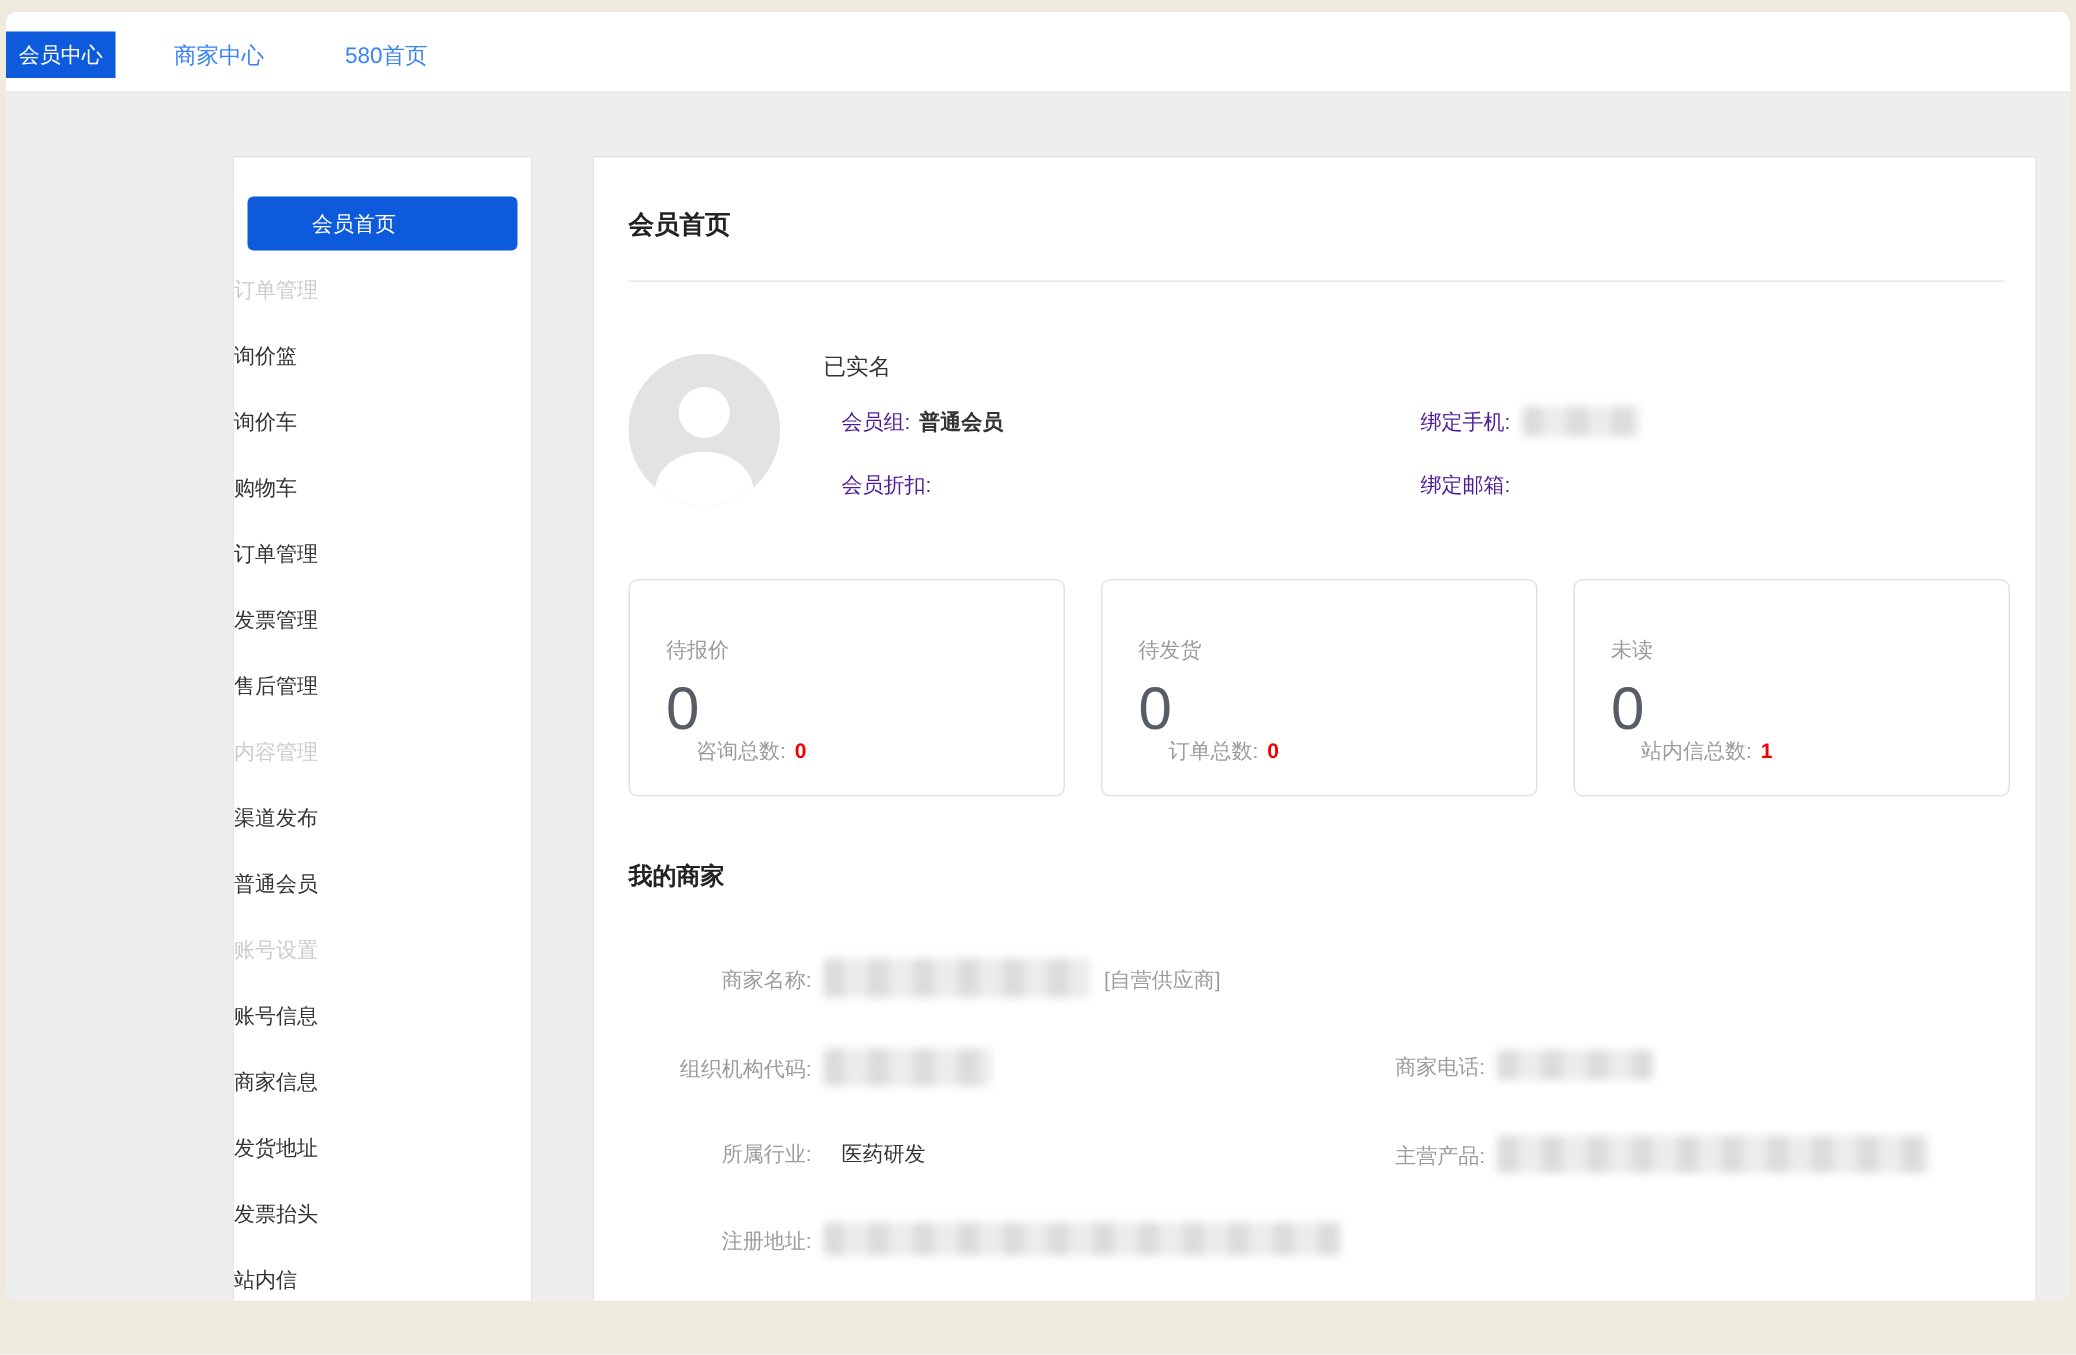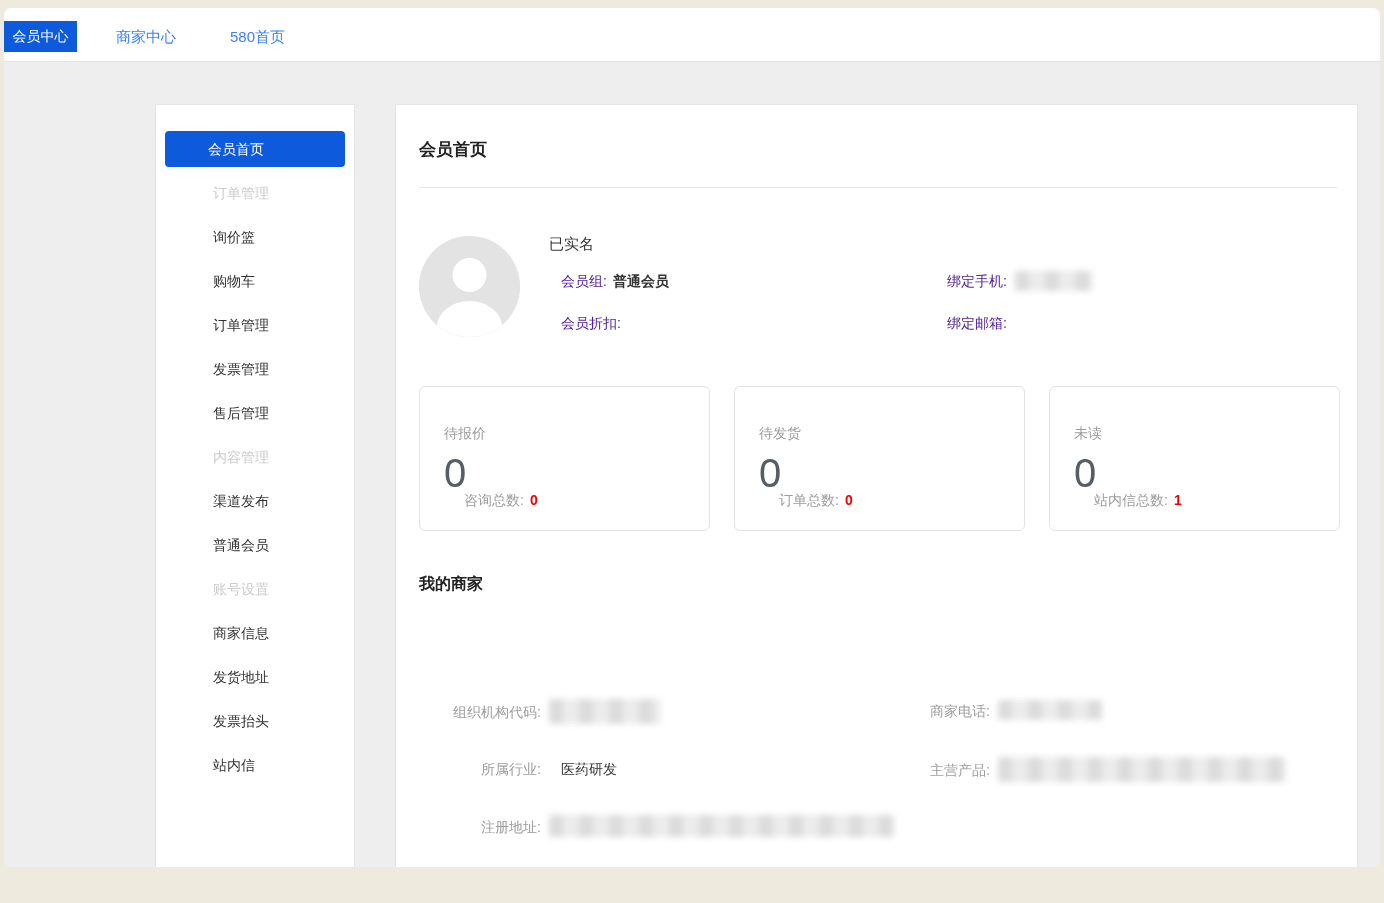--- a/index.html
+++ b/index.html
@@ -29,21 +29,21 @@
   .tab.t2 { left:112px; top:20px; }
   .tab.t3 { left:226px; top:20px; }
   
   .sidebar {
     position:absolute; left:151px; top:96px; width:200px; height:788px;
     background:#fff; border:1px solid #e4e4e4;
   }
   .side-list { list-style:none; position:absolute; top:22px; left:0; width:100%; }
   .side-item {
     height:44px; line-height:44px; font-size:14px; color:#333;
-    padding-left:57px; cursor:pointer; white-space:nowrap;
+    cursor:pointer; white-space:nowrap;
   }
   .side-item.disabled { color:#cccccc; cursor:default; }
   .side-item.active {
     background:#0d5bdc; color:#fff; border-radius:4px;
     margin:4px 9px; height:36px; line-height:36px; padding-left:43px;
   }
   
   .main {
     position:absolute; left:391px; top:96px; width:963px; height:788px;
     background:#fff; border:1px solid #e4e4e4;
@@ -116,28 +116,30 @@
     <div class="tab active">会员中心</div>
     <div class="tab t2">商家中心</div>
     <div class="tab t3">580首页</div>
   </div>
 
   <div class="sidebar">
     <ul class="side-list">
       <li class="side-item active">会员首页</li>
       <li class="side-item disabled">订单管理</li>
       <li class="side-item">询价篮</li>
+      <li class="side-item">询价车</li>
       <li class="side-item">购物车</li>
       <li class="side-item">订单管理</li>
       <li class="side-item">发票管理</li>
       <li class="side-item">售后管理</li>
       <li class="side-item disabled">内容管理</li>
       <li class="side-item">渠道发布</li>
       <li class="side-item">普通会员</li>
       <li class="side-item disabled">账号设置</li>
+      <li class="side-item">账号信息</li>
       <li class="side-item">商家信息</li>
       <li class="side-item">发货地址</li>
       <li class="side-item">发票抬头</li>
       <li class="side-item">站内信</li>
     </ul>
   </div>
 
   <div class="main">
     <div class="main-title">会员首页</div>
     <div class="title-divider"></div>
@@ -181,20 +183,23 @@
     <div class="card c2">
       <div class="card-title">未读</div>
       <div class="card-count">0</div>
       <div class="card-foot">
         <span>站内信总数:</span><b>1</b>
       </div>
     </div>
 
     <div class="merchant-title">我的商家</div>
 
+    <div class="m-row pos-name">
+      <span class="m-label lcol">商家名称:</span><span class="redact m r-name"></span><span class="m-suffix">[自营供应商]</span>
+    </div>
     <div class="m-row pos-org">
       <span class="m-label lcol">组织机构代码:</span><span class="redact m r-org"></span>
     </div>
     <div class="m-row pos-tel">
       <span class="m-label rcol">商家电话:</span><span class="redact m r-tel"></span>
     </div>
     <div class="m-row pos-ind">
       <span class="m-label lcol">所属行业:</span><span class="m-value">医药研发</span>
     </div>
     <div class="m-row pos-prod">

